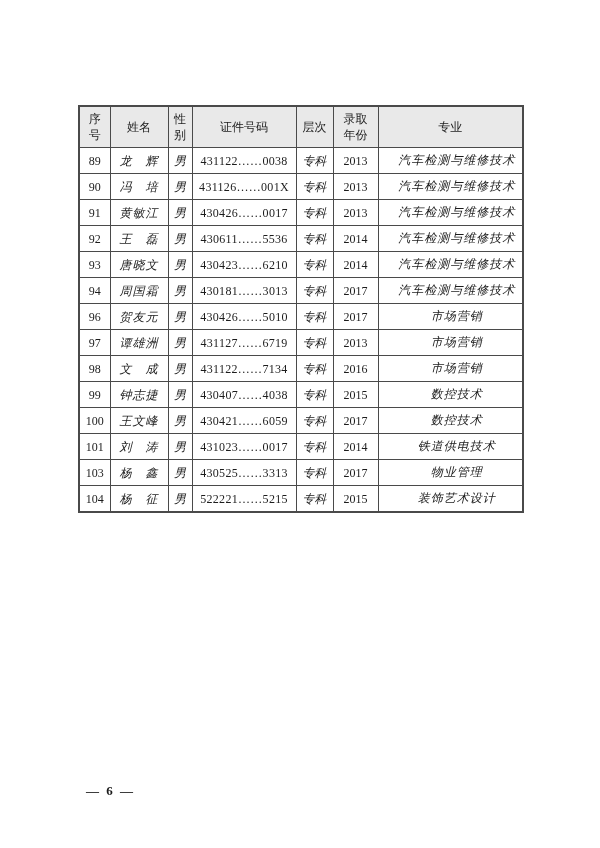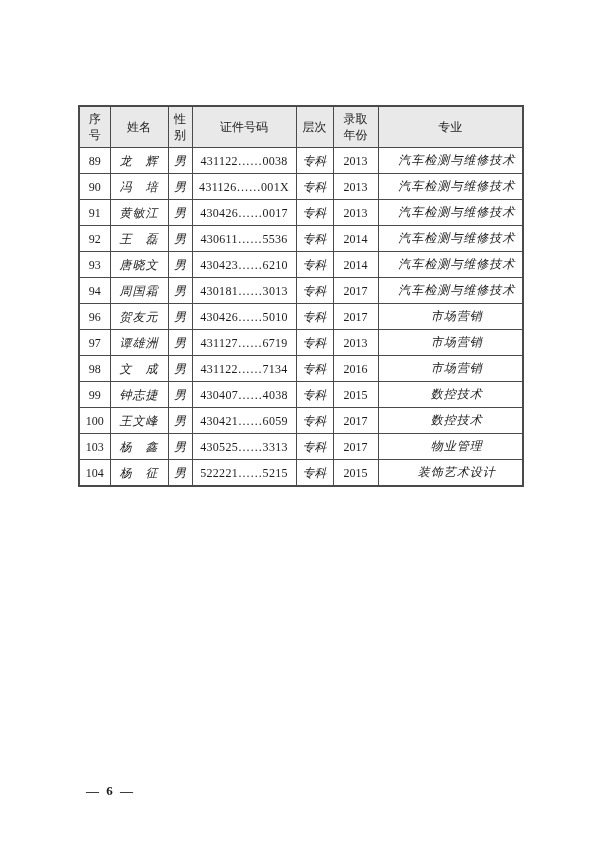--- a/index.html
+++ b/index.html
@@ -199,20 +199,29 @@
   <tr>
     <td class="c-no">100</td>
     <td class="c-name kai">王文峰</td>
     <td class="kai">男</td>
     <td class="c-id">430421……6059</td>
     <td class="kai">专科</td>
     <td class="c-year">2017</td>
     <td class="c-major kai">数控技术</td>
   </tr>
 
+  <tr>
+    <td class="c-no">101</td>
+    <td class="c-name kai">刘　涛</td>
+    <td class="kai">男</td>
+    <td class="c-id">431023……0017</td>
+    <td class="kai">专科</td>
+    <td class="c-year">2014</td>
+    <td class="c-major kai">铁道供电技术</td>
+  </tr>
 
 
   <tr>
     <td class="c-no">103</td>
     <td class="c-name kai">杨　鑫</td>
     <td class="kai">男</td>
     <td class="c-id">430525……3313</td>
     <td class="kai">专科</td>
     <td class="c-year">2017</td>
     <td class="c-major kai">物业管理</td>

